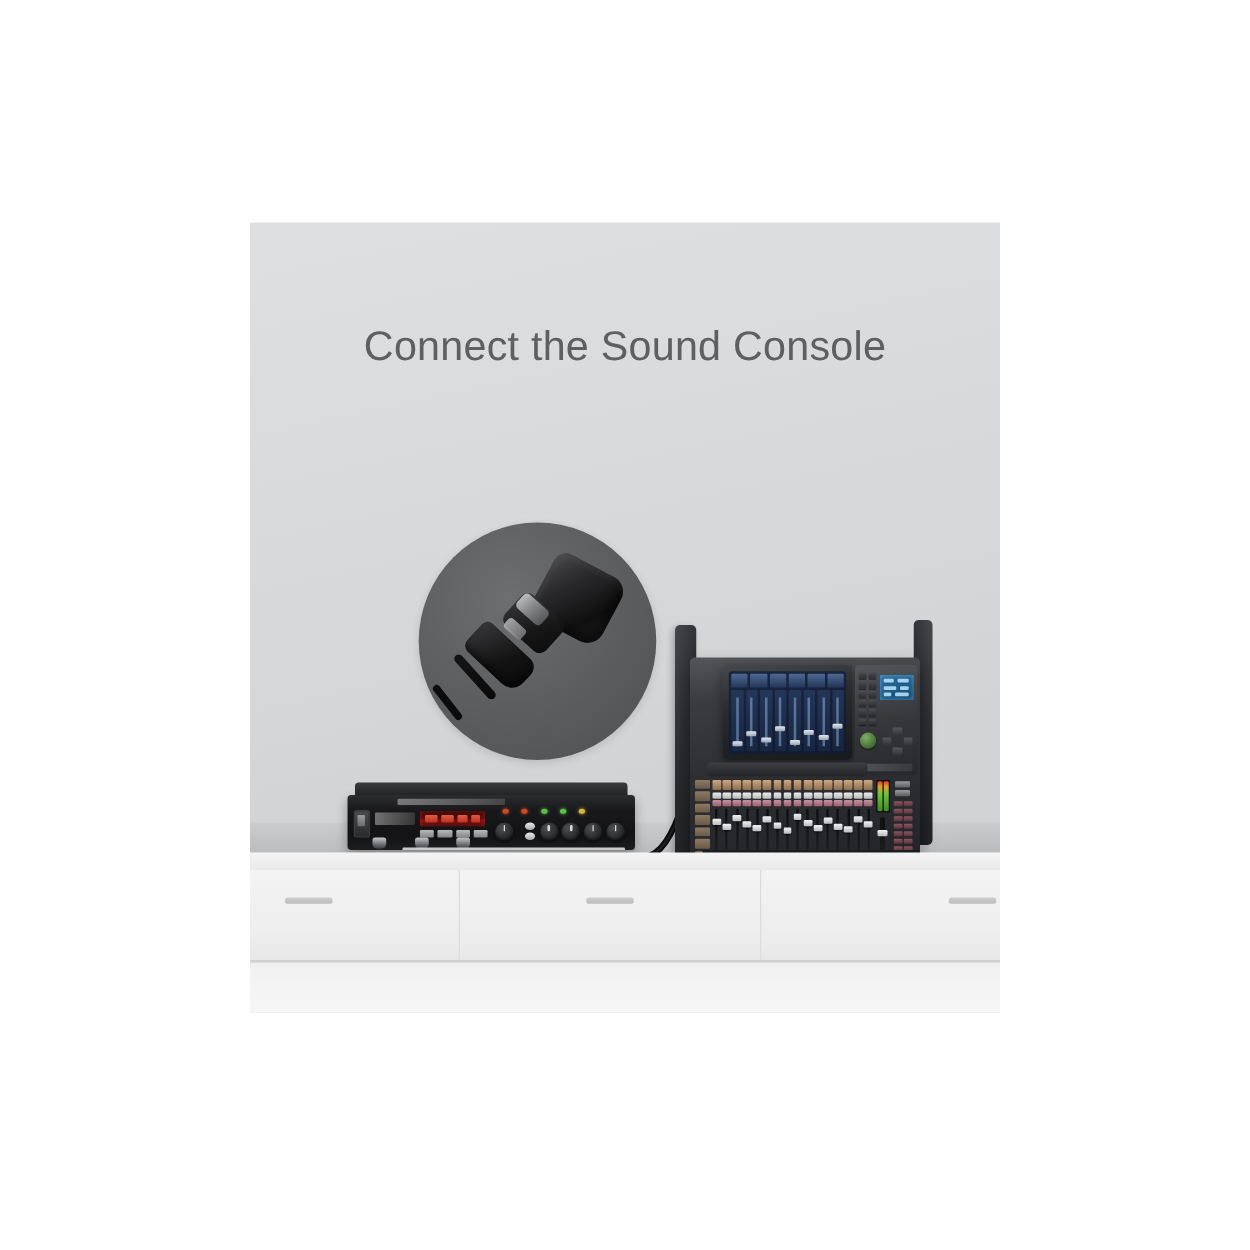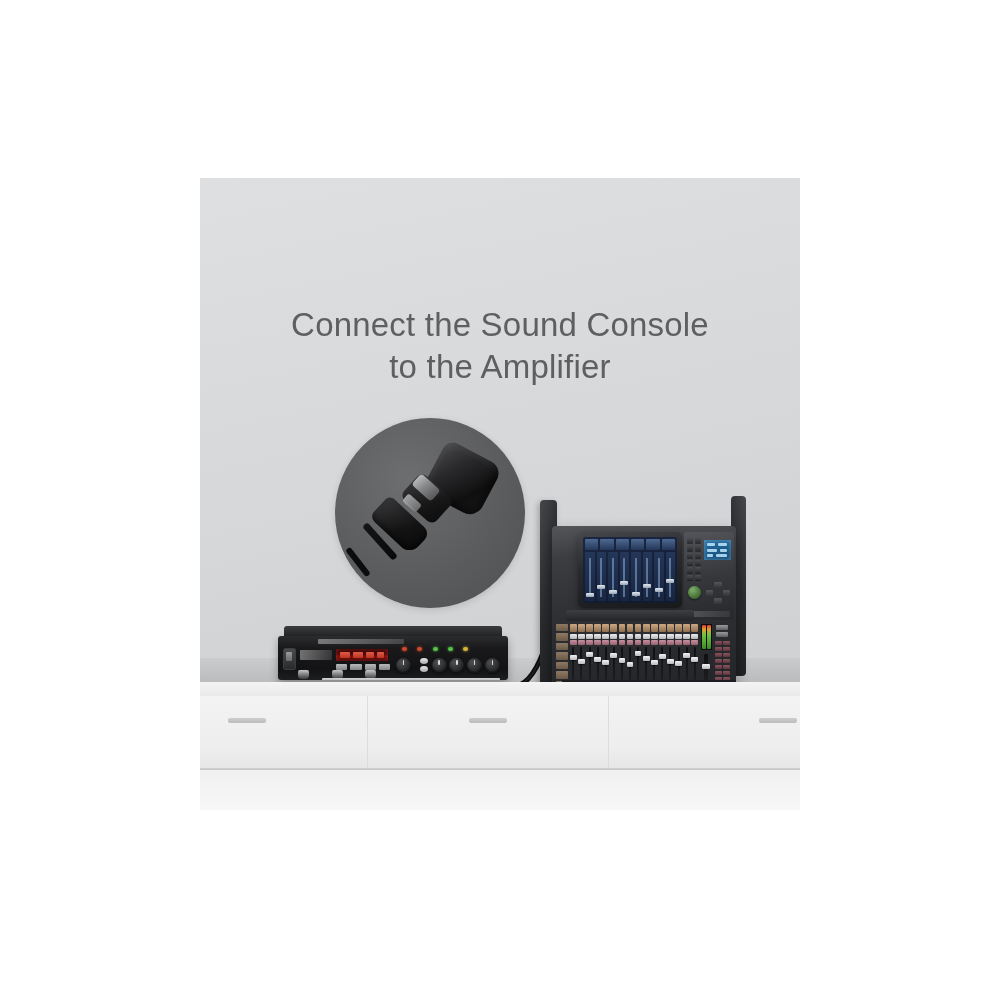--- a/index.html
+++ b/index.html
@@ -10,21 +10,21 @@
   #stage{position:relative;width:1000px;height:1000px;background:#ffffff;}
 
   
   #scene{position:absolute;left:200px;top:178px;width:600px;height:632px;
          background:linear-gradient(168deg,#dedfe0 0%,#d8d9da 38%,#d3d4d5 62%,#cfd0d1 100%);
          overflow:hidden;}
 
   
   #headline{position:absolute;left:0;top:78px;width:600px;text-align:center;
             color:#5d5f61;font-size:33px;font-weight:400;line-height:1.26;
-            letter-spacing:.2px;margin-top:48px;}
+            letter-spacing:.2px;}
   #headline .l2{display:block;}
   #subhead{position:absolute;left:0;top:162px;width:600px;text-align:center;
            color:#87898b;font-size:15.5px;letter-spacing:.15px;}
 
   
   #inset{position:absolute;left:135px;top:240px;width:190px;height:190px;
          border-radius:50%;
          background:radial-gradient(circle at 38% 32%,#6d6e70 0%,#5c5d5f 52%,#4e4f51 100%);
          overflow:hidden;box-shadow:0 2px 7px rgba(0,0,0,.12);}
   .xlr-body{position:absolute;left:96px;top:32px;width:62px;height:58px;
@@ -238,21 +238,20 @@
               background:radial-gradient(ellipse at center,rgba(0,0,0,.2),rgba(0,0,0,0) 72%);}
 </style>
 </head>
 <body>
 
 <div id="stage">
   <div id="scene">
 
     <div id="headline">
       <span>Connect the Sound Console</span>
-      <span class="l2">to the Amplifier</span>
     </div>
 
     <div id="inset">
       <span class="xlr-body"></span>
       <span class="xlr-neck"></span>
       <span class="xlr-pins"></span>
       <span class="xlr-pin2"></span>
       <span class="xlr-boot"></span>
       <span class="xlr-cable"></span>
       <span class="xlr-cable2"></span>

